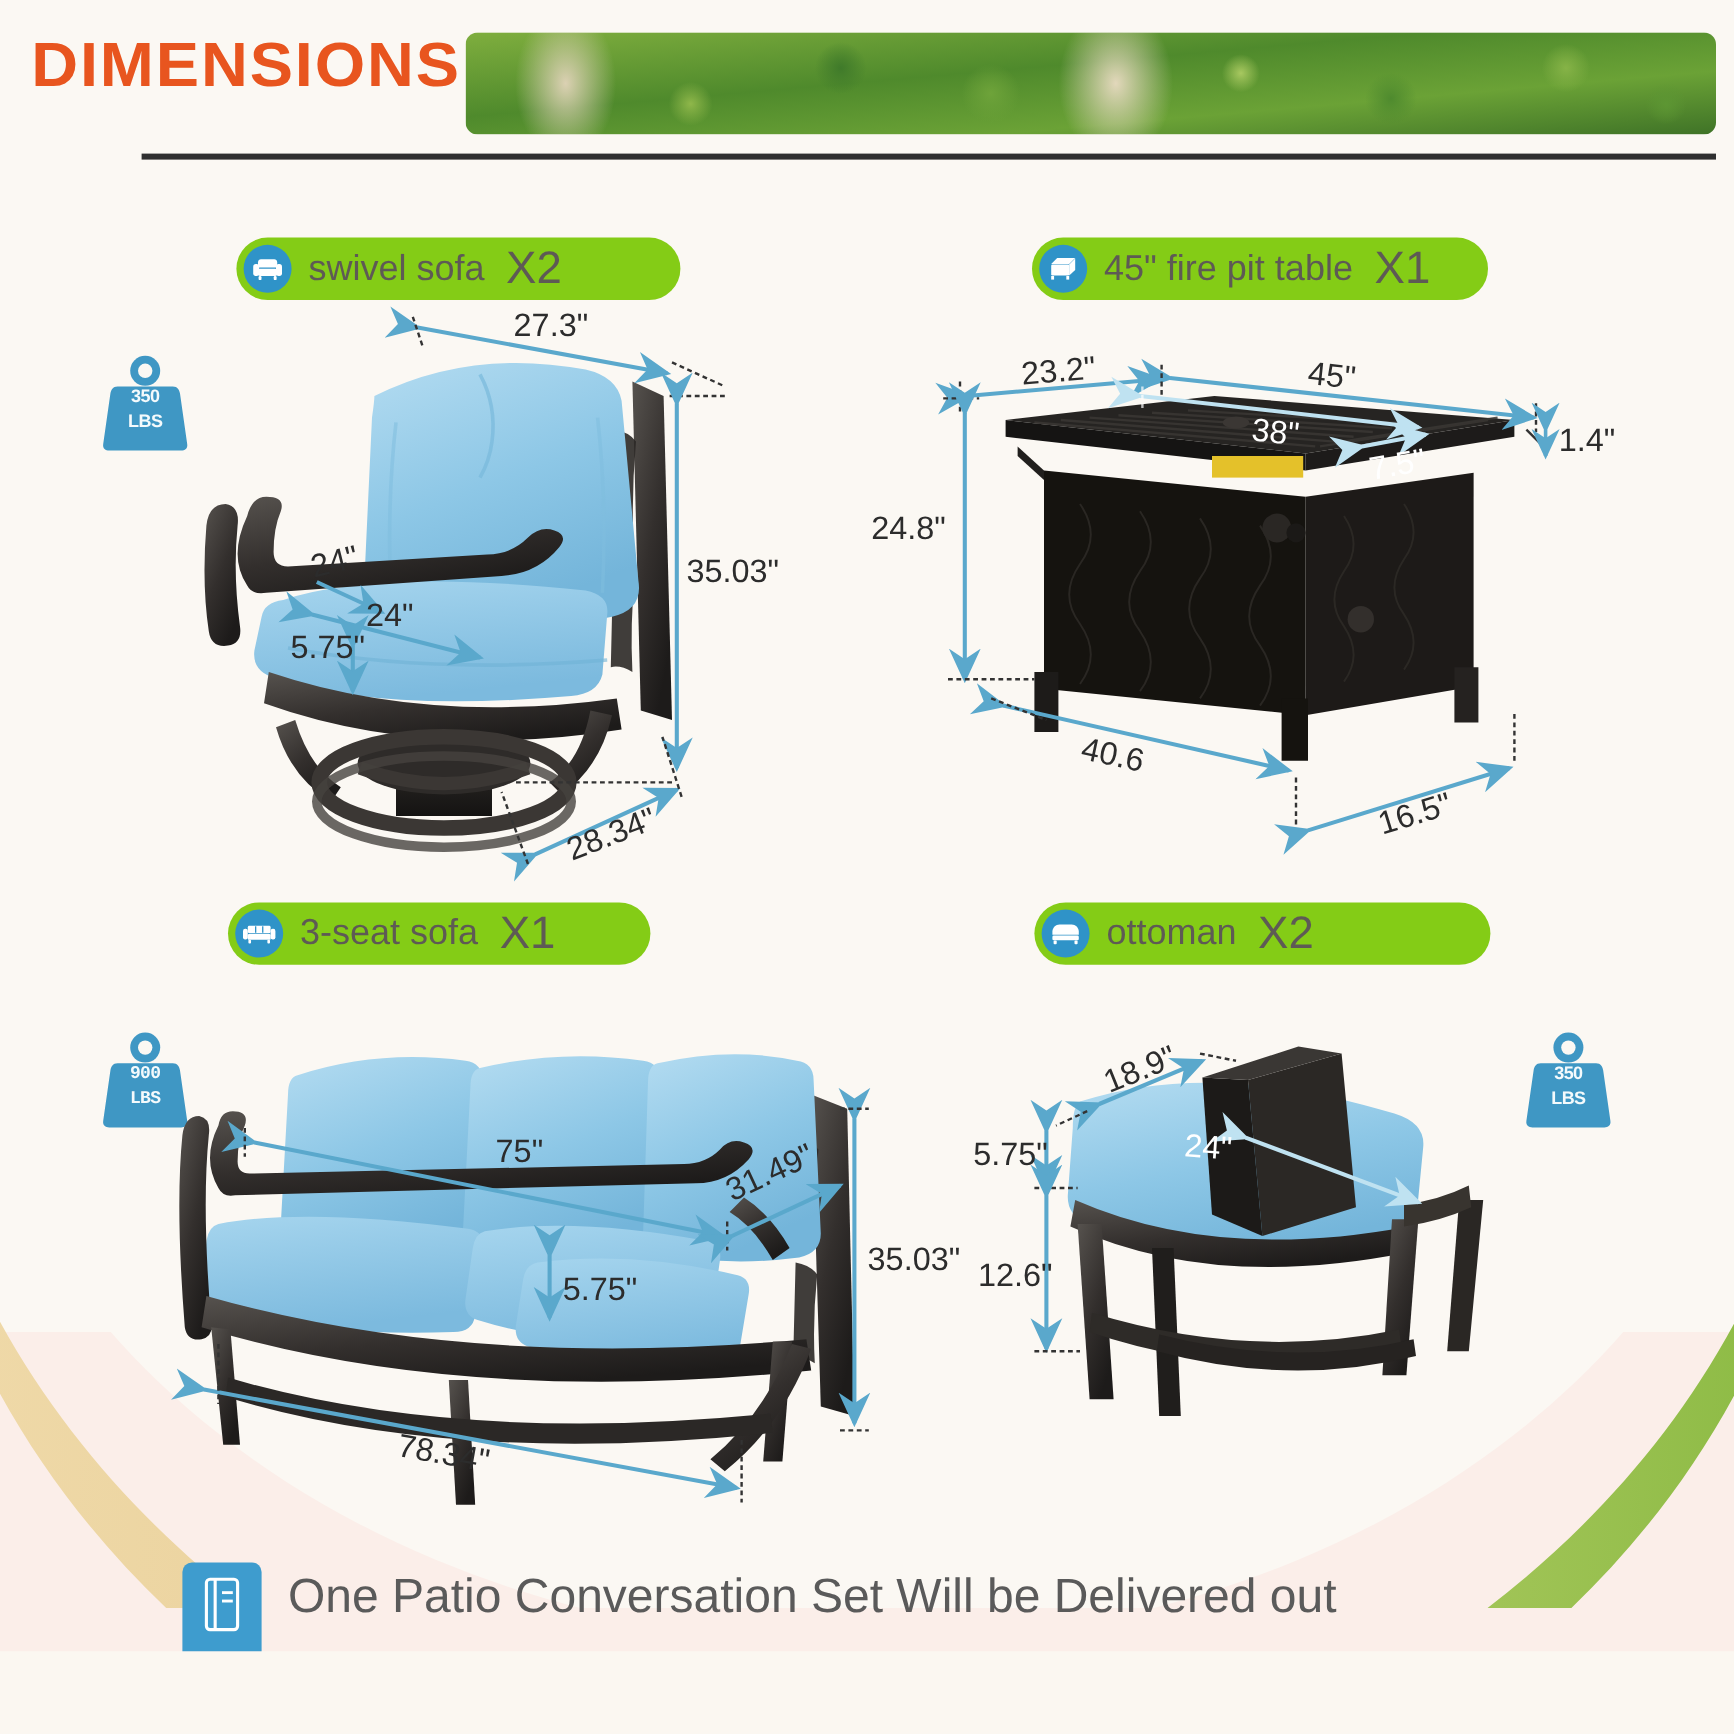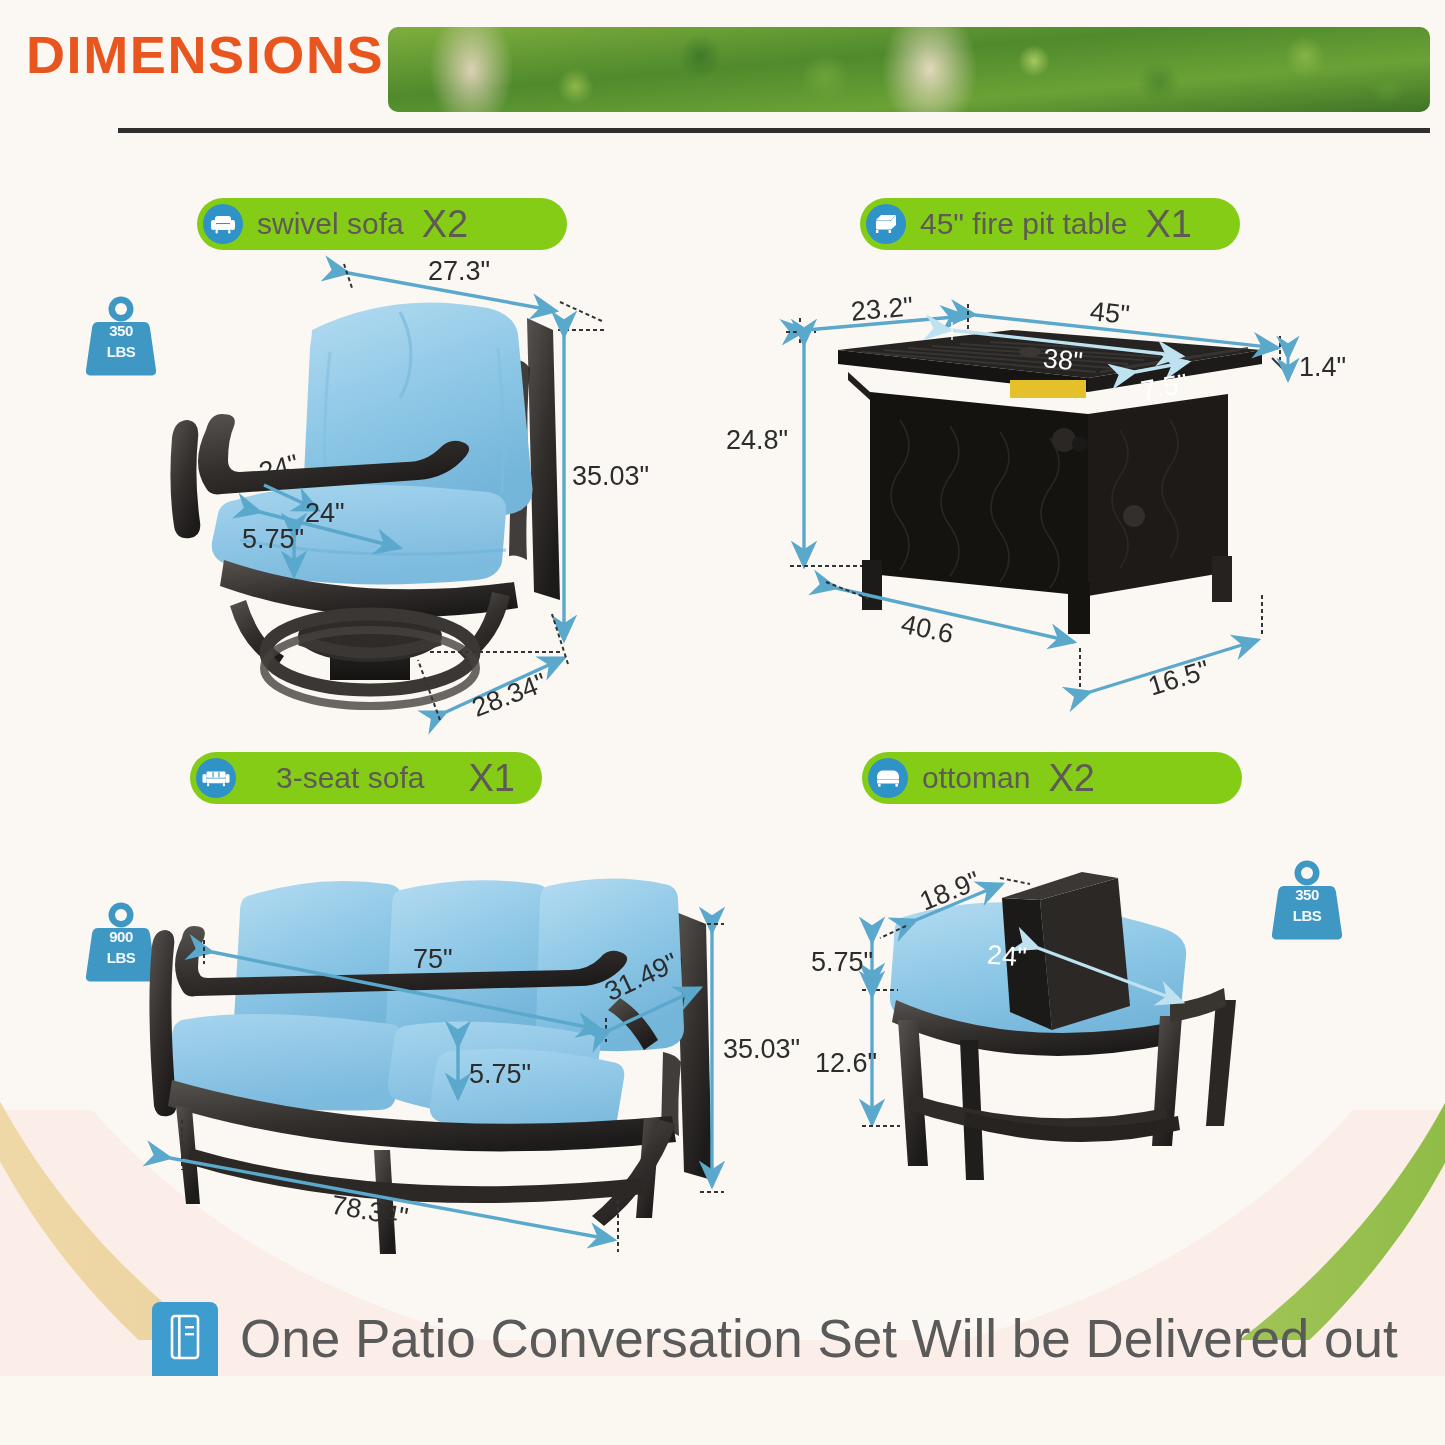--- a/index.html
+++ b/index.html
@@ -54,50 +54,50 @@
   .pill-label{
     font-size:30px;color:#5e5a55;margin-left:14px;white-space:nowrap;
   }
   .pill-qty{
     font-size:38px;color:#5e5a55;margin-left:18px;white-space:nowrap;
     font-family:"Liberation Sans", sans-serif;
   }
 
   #pill-swivel{left:197px;top:198px;width:370px;}
   #pill-firepit{left:860px;top:198px;width:380px;}
-  #pill-sofa3{left:190px;top:752px;width:352px;gap:26px;}
+  #pill-sofa3{left:190px;top:752px;width:352px;}
   #pill-ottoman{left:862px;top:752px;width:380px;}
 
   
   .wbadge{position:absolute;width:78px;height:82px;}
   .wbadge .wtext{
     position:absolute;left:0;top:26px;width:78px;text-align:center;
     color:#f4fafc;font-size:15px;font-weight:bold;line-height:21px;
     letter-spacing:-0.5px;
   }
   #w-350a{left:82px;top:294px;}
-  #w-900{left:82px;top:900px;}
+  #w-900{left:82px;top:858px;font-family:Liberation Mono, monospace;}
   #w-350b{left:1268px;top:858px;}
 
   
   .dim{position:absolute;font-size:27px;color:#2c2c2c;white-space:nowrap;
        font-family:"Liberation Sans", sans-serif;}
   .dim.w{color:#ffffff;}
   svg.overlay{position:absolute;left:0;top:0;width:1445px;height:1445px;pointer-events:none;}
 
   
   .note-badge{
     position:absolute;left:152px;top:1302px;width:66px;height:112px;
     background:#3e9cce;border-radius:8px;
   }
   .note-badge .nb-text{
     position:absolute;left:0;bottom:8px;width:66px;text-align:center;
     color:#fff;font-size:25px;font-weight:bold;
   }
-  .note-line{position:absolute;left:240px;font-size:53px;color:#5a5a5a;white-space:nowrap;}
+  .note-line{position:absolute;left:240px;font-size:40px;color:#5a5a5a;white-space:nowrap;}
   #note-l1{top:1308px;}
   #note-l2{top:1362px;}
   .accent{color:#d1511f;font-weight:bold;}
   .accent-bold{color:#cf4f1e;font-weight:bold;}
 </style>
 </head>
 <body>
 
 <div class="page">
 

